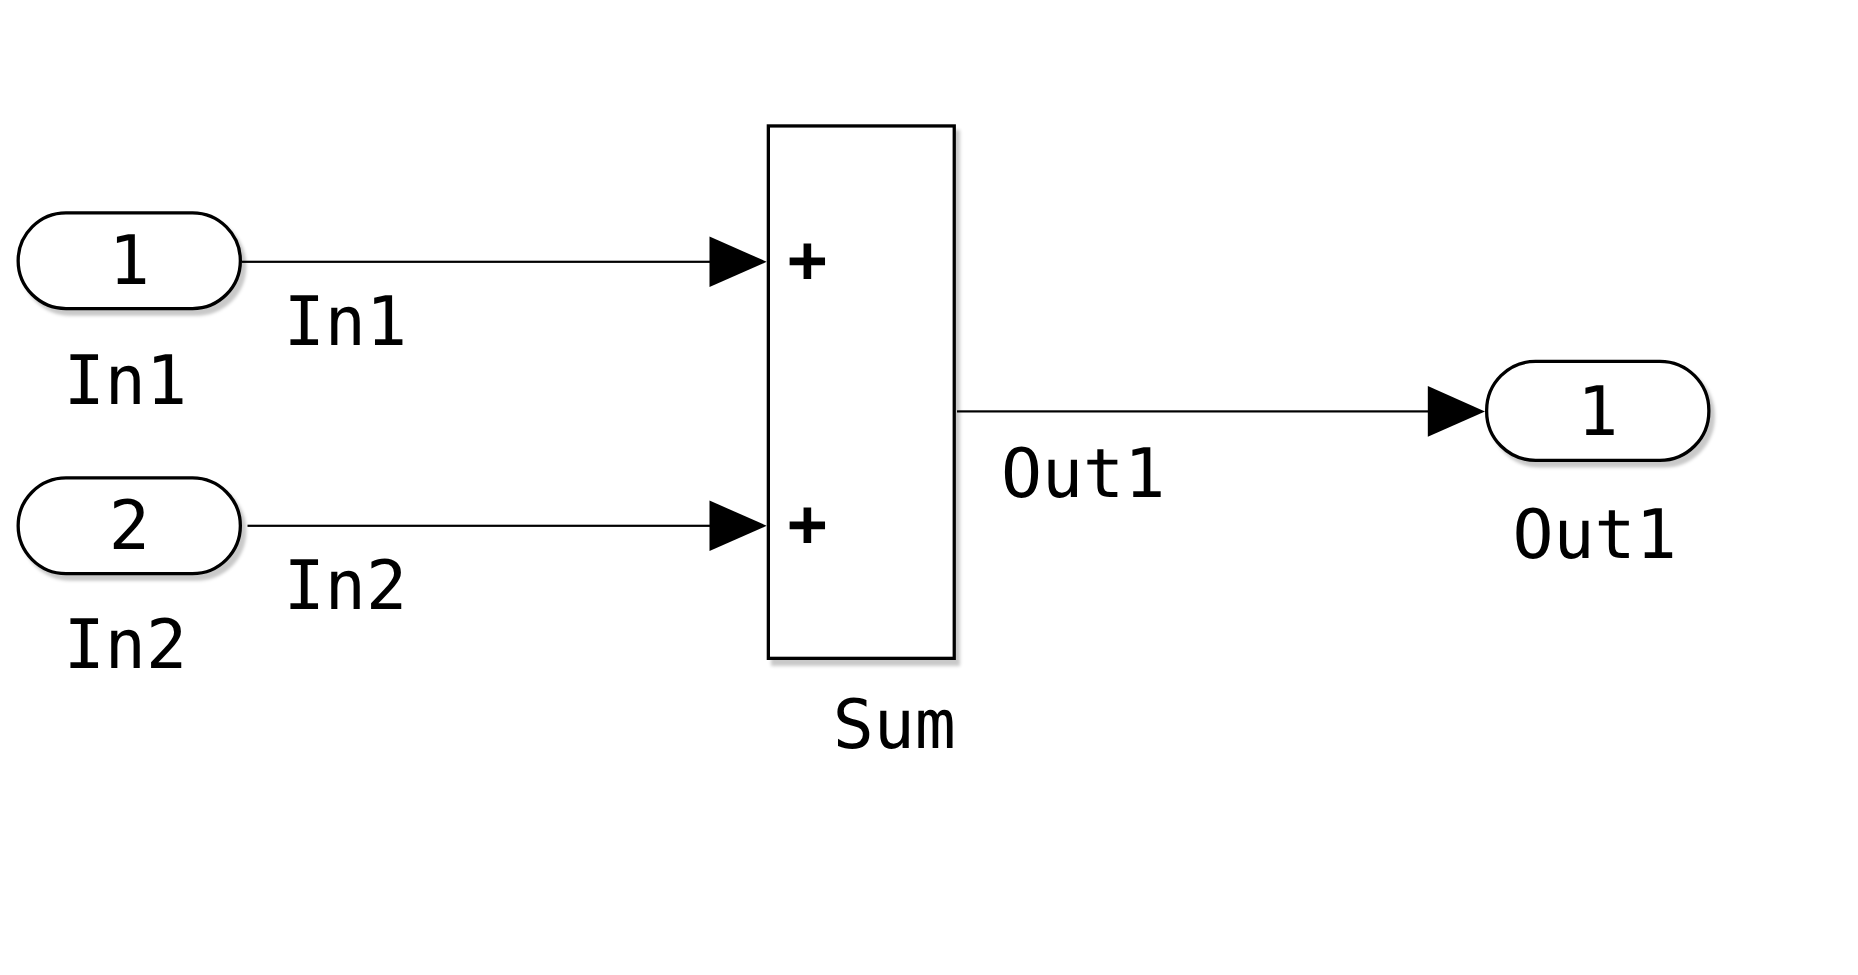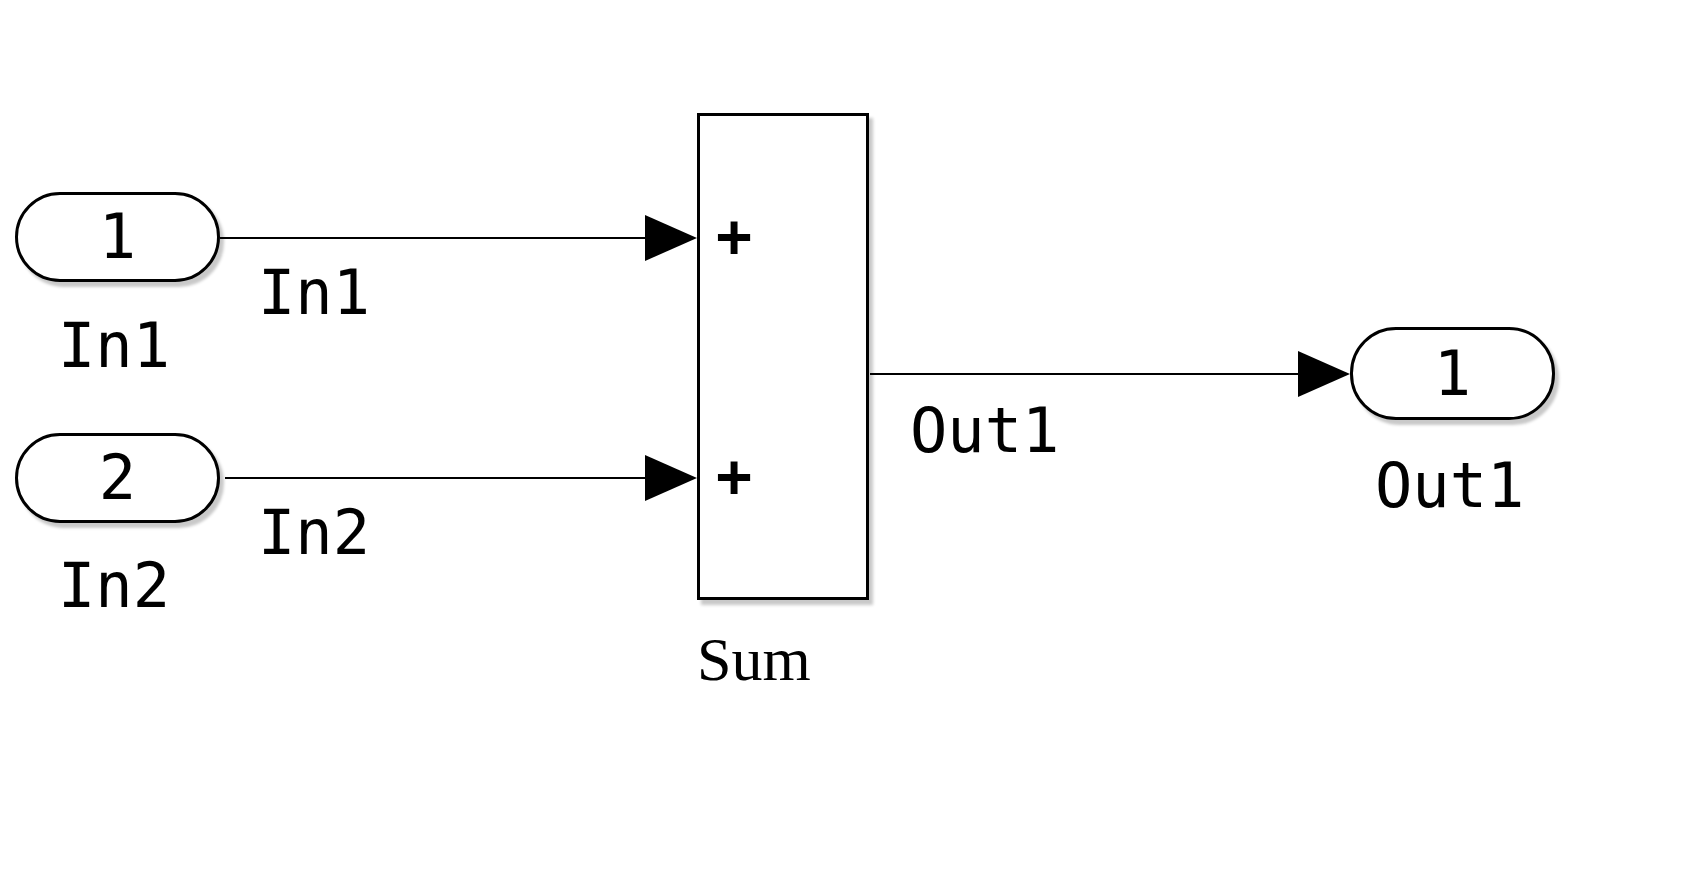--- a/index.html
+++ b/index.html
@@ -58,21 +58,21 @@
 
   
   .block-label {
     position: absolute;
     font-size: 62px;
     line-height: 1;
     white-space: nowrap;
   }
   .label-in1  { left: 58px;   top: 315px; }
   .label-in2  { left: 58px;   top: 555px; }
-  .label-sum  { left: 697px;  top: 628px; width: 172px; text-align: left; font-family: Liberation Serif, serif; }
+  .label-sum  { left: 697px;  top: 628px; width: 172px; text-align: right; }
   .label-out1 { left: 1375px; top: 455px; }
 
   
   .signal-line {
     position: absolute;
     height: 2px;
     background: #000000;
   }
   .line-in1 { left: 220px; top: 237px; width: 440px; }
   .line-in2 { left: 225px; top: 477px; width: 435px; }

